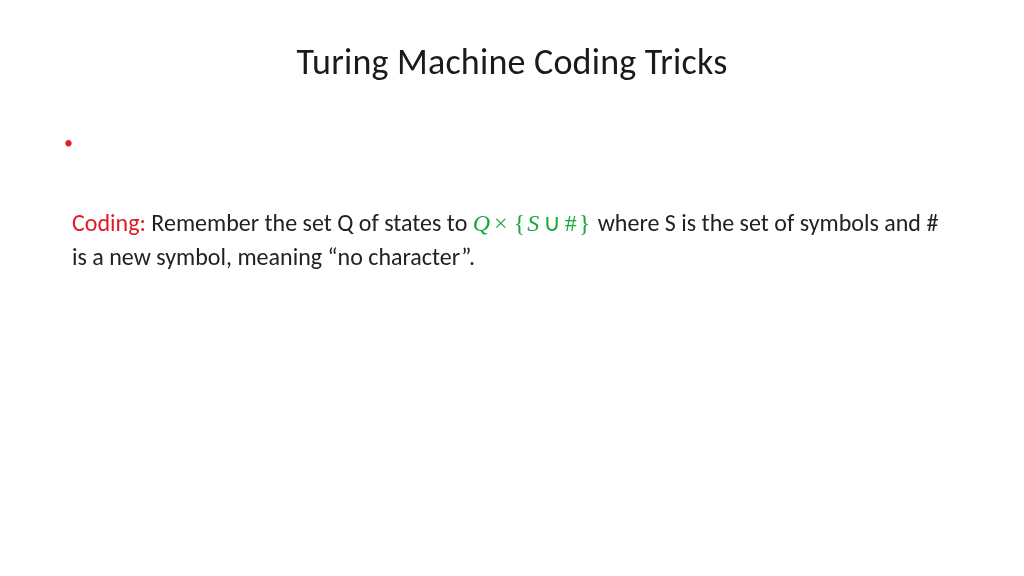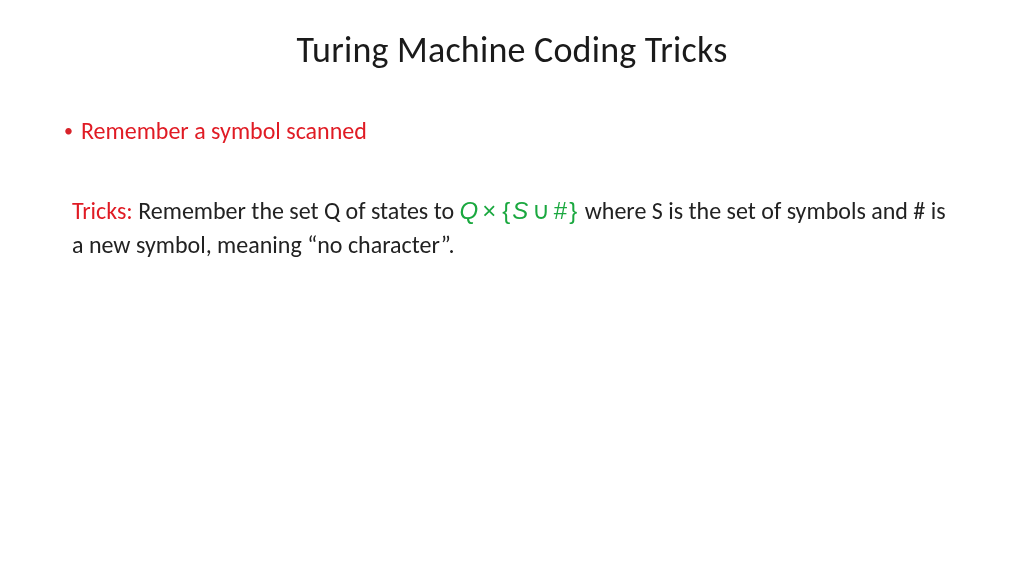--- a/index.html
+++ b/index.html
@@ -7,21 +7,21 @@
       width: 1024px;
       height: 576px;
       background: #ffffff;
       font-family: Calibri, 'Segoe UI', Arial, sans-serif;
       overflow: hidden;
       position: relative;
     }
     .slide {
       width: 100%;
       height: 100%;
-      padding: 28px 72px 0 72px;
+      padding: 40px 72px 0 72px;
     }
     .title {
       font-size: 36px;
       font-weight: 400;
       color: #1a1a1a;
       text-align: center;
       margin-bottom: 44px;
       letter-spacing: 0.2px;
     }
     .bullet-row {
@@ -45,21 +45,21 @@
     }
     .body-block {
       font-size: 24px;
       line-height: 34px;
       color: #222222;
     }
     .trick-label {
       color: #e01b24;
     }
     .math {
-      font-family: Liberation Sans, sans-serif;
+      font-family: Liberation Serif, serif;
       font-style: italic;
       color: #1aa83f;
       white-space: nowrap;
     }
     .math .op {
       font-style: normal;
       padding: 0 4px;
     }
     .math .brace {
       font-style: normal;
@@ -70,19 +70,18 @@
     }
   </style>
 </head>
 <body>
 
 <div class="slide">
   <h1 class="title">Turing Machine Coding Tricks</h1>
 
   <div class="bullet-row">
     <span class="bullet-dot">•</span>
-    <span class="bullet-text">Remember a symbol scanned</span>
   </div>
 
   <p class="body-block">
-    <span class="trick-label">Tricks:</span><span> Remember the set Q of states to </span><span class="math"><span>Q</span><span class="op">×</span><span class="brace">{</span><span>S</span><span class="op">∪</span><span class="hash">#</span><span class="brace">}</span></span><span> where S is the set of symbols and # is a new symbol, meaning “no character”.</span>
+    <span class="trick-label">Coding:</span><span> Remember the set Q of states to </span><span class="math"><span>Q</span><span class="op">×</span><span class="brace">{</span><span>S</span><span class="op">∪</span><span class="hash">#</span><span class="brace">}</span></span><span> where S is the set of symbols and # is a new symbol, meaning “no character”.</span>
   </p>
 </div>
 
 </body></html>

